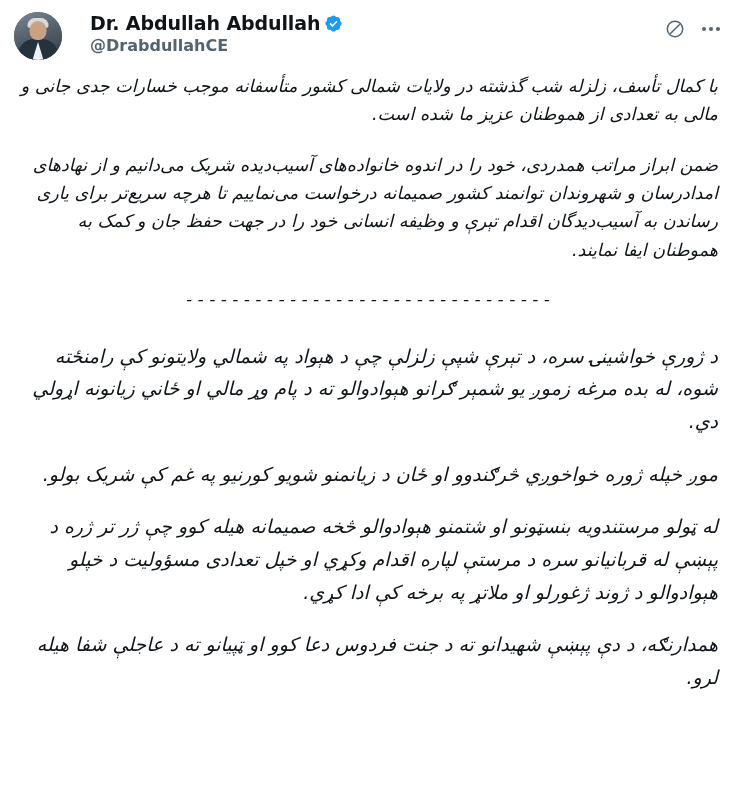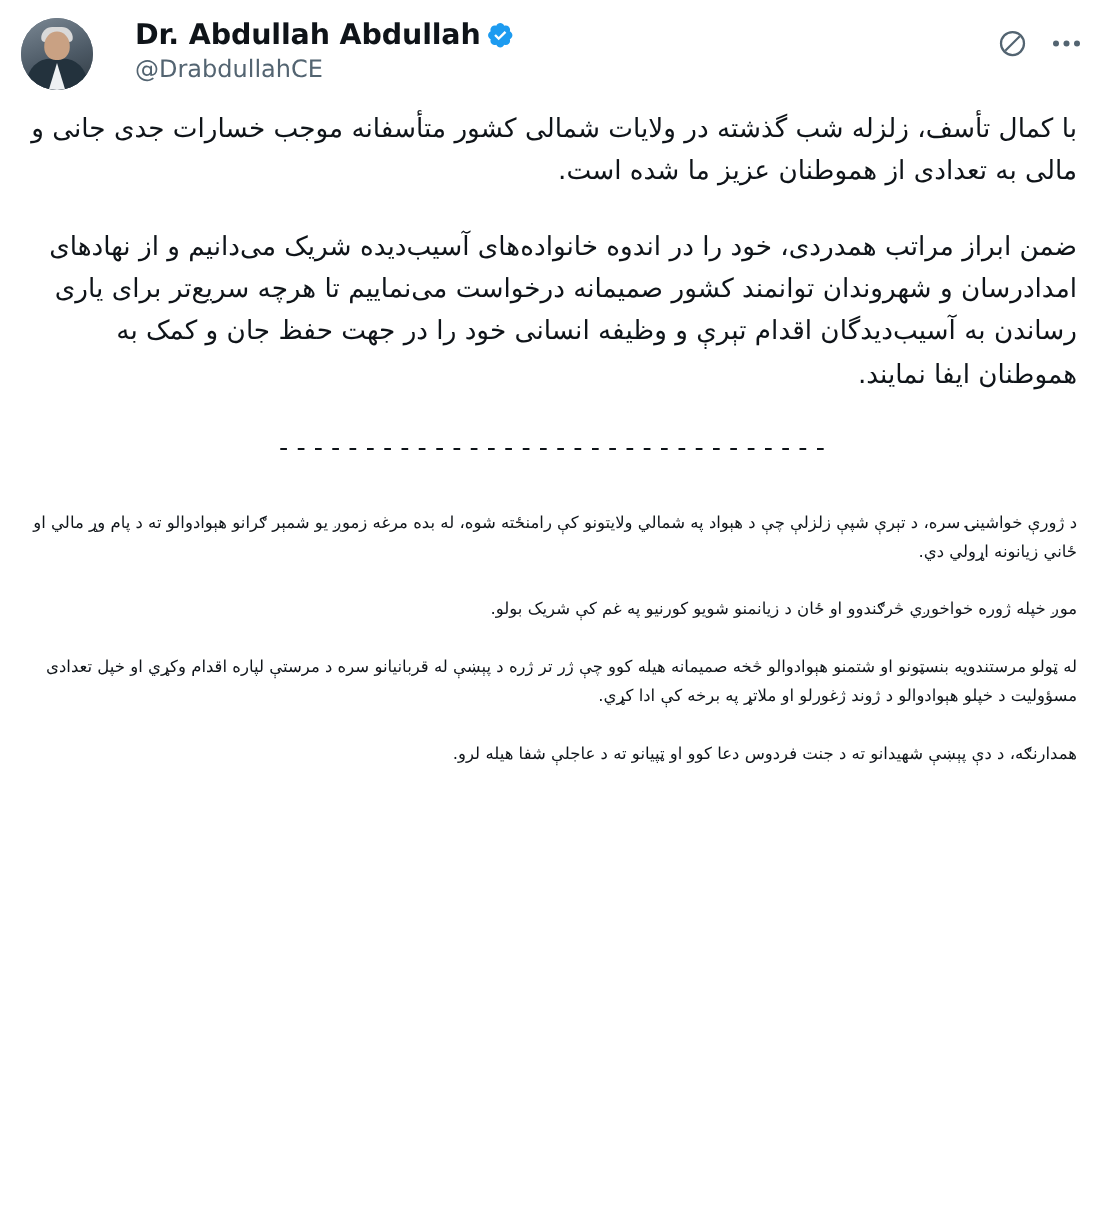--- a/index.html
+++ b/index.html
@@ -105,20 +105,21 @@
     width: 19px;
     height: 19px;
     flex: 0 0 19px;
     display: inline-block;
   }
   .handle {
     font-size: 16px;
     line-height: 20px;
     color: #536471;
     margin-top: 1px;
+    font-weight: bold;
   }
   .header-actions {
     display: flex;
     align-items: center;
     gap: 14px;
     padding-top: 6px;
     flex: 0 0 auto;
   }
   .icon-btn {
     width: 22px;
@@ -143,37 +144,38 @@
     display: block;
   }
   .tweet-body {
     direction: rtl;
     text-align: right;
     font-size: 17.5px;
     line-height: 1.62;
     color: #0f1419;
     padding: 8px 4px 0 4px;
     word-wrap: break-word;
+    font-style: italic;
   }
   .para {
     margin: 0 0 22px 0;
   }
   .para.tight {
     margin-bottom: 8px;
   }
   .divider-text {
     margin: 10px 0 26px 0;
     text-align: center;
     color: #0f1419;
     font-size: 17px;
     letter-spacing: 0px;
     direction: ltr;
   }
   .ps-block {
-    font-size: 11px;
+    font-size: 19px;
     line-height: 1.72;
   }
   .ps-block .para { margin-bottom: 20px; }
 </style>
 </head>
 <body>
 
 <div class="tweet">
 
   <div class="tweet-header">

